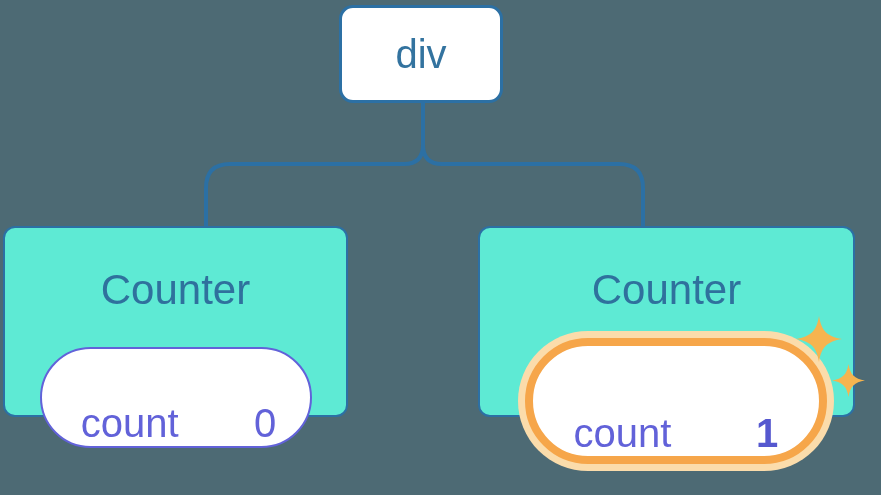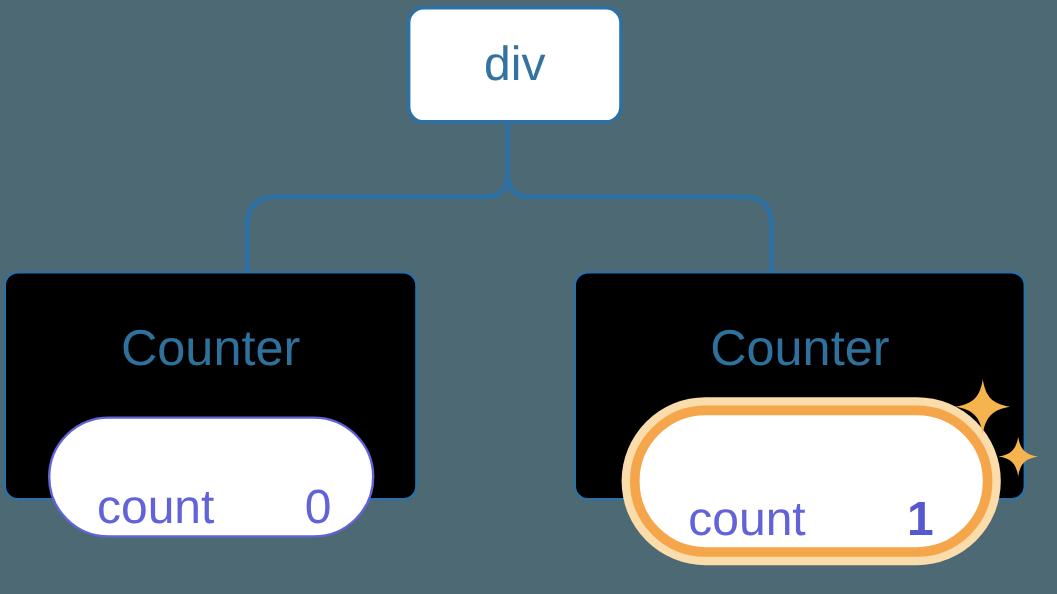--- a/index.html
+++ b/index.html
@@ -12,34 +12,34 @@
     font-family: "Liberation Sans", sans-serif;
   }
   .connector {
     position: absolute;
     left: 0; top: 0;
     width: 881px; height: 495px;
   }
   .node-root {
     position: absolute;
     left: 339px; top: 5px;
-    width: 180px; height: 98px;
+    width: 164px; height: 98px;
     box-sizing: border-box;
     background: #ffffff;
     border: 3px solid #2c70a4;
     border-radius: 14px;
     display: flex; align-items: center; justify-content: center;
     font-size: 40px; font-weight: 500; color: #33739f;
   }
   .card {
     position: absolute;
     top: 226px;
     height: 191px;
     box-sizing: border-box;
-    background: #000000;
+    background: #5eead4;
     border: 2px solid #2c70a4;
     border-radius: 12px;
     padding-left: 16px;
   }
   .card-left  { left: 3px;   width: 345px; }
   .card-right { left: 478px; width: 377px; }
   .card-title {
     position: absolute;
     top: 38px; left: 0; right: 0;
     text-align: center;

